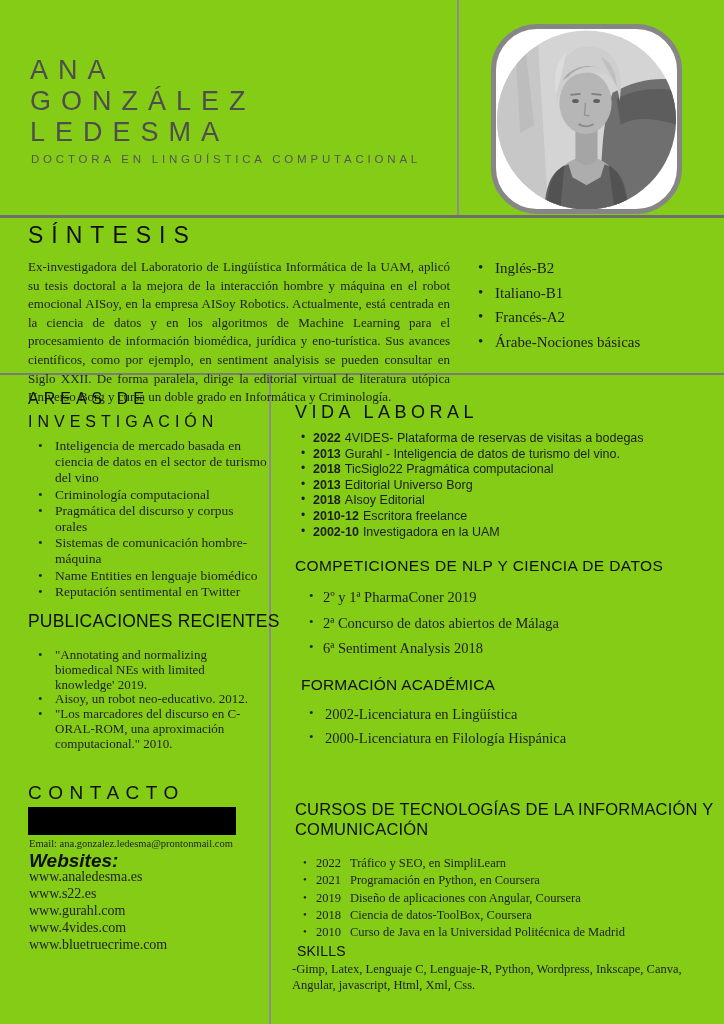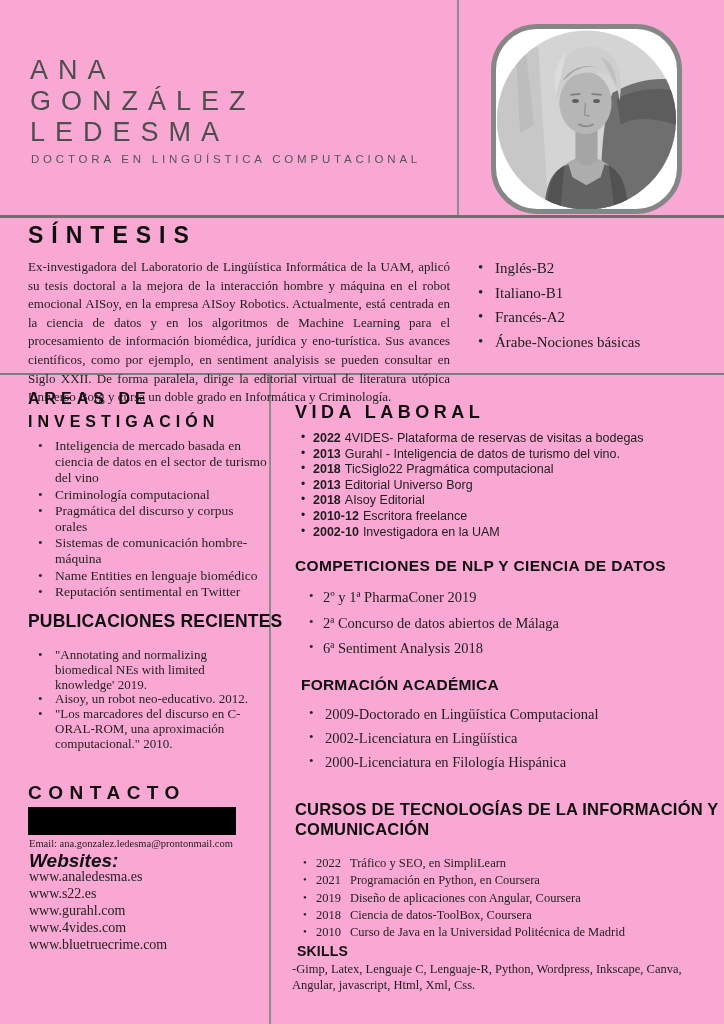--- a/index.html
+++ b/index.html
@@ -1,36 +1,36 @@
 <!DOCTYPE html>
 <html><head>
 <meta charset="utf-8">
 <style>
   html,body{margin:0;padding:0;background:#e8e8e8;}
   .page{
-    position:relative;width:724px;height:1024px;background:#f9a8d4;
+    position:relative;width:724px;height:1024px;background:#84cc16;
     font-family:"Liberation Sans",sans-serif;color:#1a1a1a;overflow:hidden;
     margin:0 auto;
   }
   
   .vline-top{position:absolute;left:457px;top:0;width:2px;height:216px;background:#8d8d8d;}
   .hline-1{position:absolute;left:0;top:215px;width:724px;height:3px;background:#6f6f6f;}
   .hline-2{position:absolute;left:0;top:373px;width:724px;height:2px;background:#7b7b7b;}
   .vline-main{position:absolute;left:269px;top:375px;width:2px;height:649px;background:#8d8d8d;}
   
   .name{position:absolute;left:30px;top:55px;font-size:27px;font-weight:400;
         color:#4e4e4e;letter-spacing:10px;line-height:31px;font-family:"Liberation Sans",sans-serif;}
   .subtitle{position:absolute;left:31px;top:153px;font-size:11.5px;letter-spacing:3.8px;
         color:#565656;font-weight:400;}
   .photo-frame{position:absolute;left:491px;top:24px;width:191px;height:190px;
         border:5px solid #868686;border-radius:46px;box-sizing:border-box;
         overflow:hidden;background:#ffffff;}
   .photo-frame svg{display:block;width:100%;height:100%;}
   
-  .h-big{font-weight:700;color:#0f0f0f;font-family:"Liberation Sans",sans-serif;}
+  .h-big{font-weight:400;color:#0f0f0f;font-family:"Liberation Sans",sans-serif;}
   
   .sintesis-h{position:absolute;left:28px;top:222px;font-size:23px;letter-spacing:8px;}
   .sintesis-p{position:absolute;left:28px;top:258px;width:422px;
         font-family:"Liberation Serif",serif;font-size:13px;line-height:18.6px;
         text-align:justify;color:#222222;}
   
   .languages-h{position:absolute;left:466px;top:227px;font-size:19px;letter-spacing:5px;}
   .languages-list{position:absolute;left:478px;top:260px;margin:0;padding:0;list-style:none;
         font-family:"Liberation Serif",serif;font-size:15px;color:#1c1c1c;}
   .languages-list li{position:relative;padding-left:17px;margin-bottom:7.5px;}
@@ -199,21 +199,20 @@
 
   <div class="h-big comp-h">COMPETICIONES  DE NLP Y CIENCIA DE DATOS</div>
   <ul class="comp-list">
     <li>2º y 1ª  PharmaConer 2019</li>
     <li>2ª Concurso de datos abiertos de Málaga</li>
     <li>6ª Sentiment Analysis  2018</li>
   </ul>
 
   <div class="h-big form-h">FORMACIÓN ACADÉMICA</div>
   <ul class="form-list">
-    <li>2009-Doctorado en Lingüística Computacional</li>
     <li>2002-Licenciatura en Lingüística</li>
     <li>2000-Licenciatura en Filología Hispánica</li>
   </ul>
 
   <div class="h-big cursos-h">CURSOS DE TECNOLOGÍAS DE LA INFORMACIÓN Y COMUNICACIÓN</div>
   <ul class="cursos-list">
     <li><span class="yr">2022</span><span>Tráfico y SEO, en SimpliLearn</span></li>
     <li><span class="yr">2021</span><span>Programación en Python, en Coursera</span></li>
     <li><span class="yr">2019</span><span>Diseño de aplicaciones con Angular, Coursera</span></li>
     <li><span class="yr">2018</span><span>Ciencia de datos-ToolBox, Coursera</span></li>

